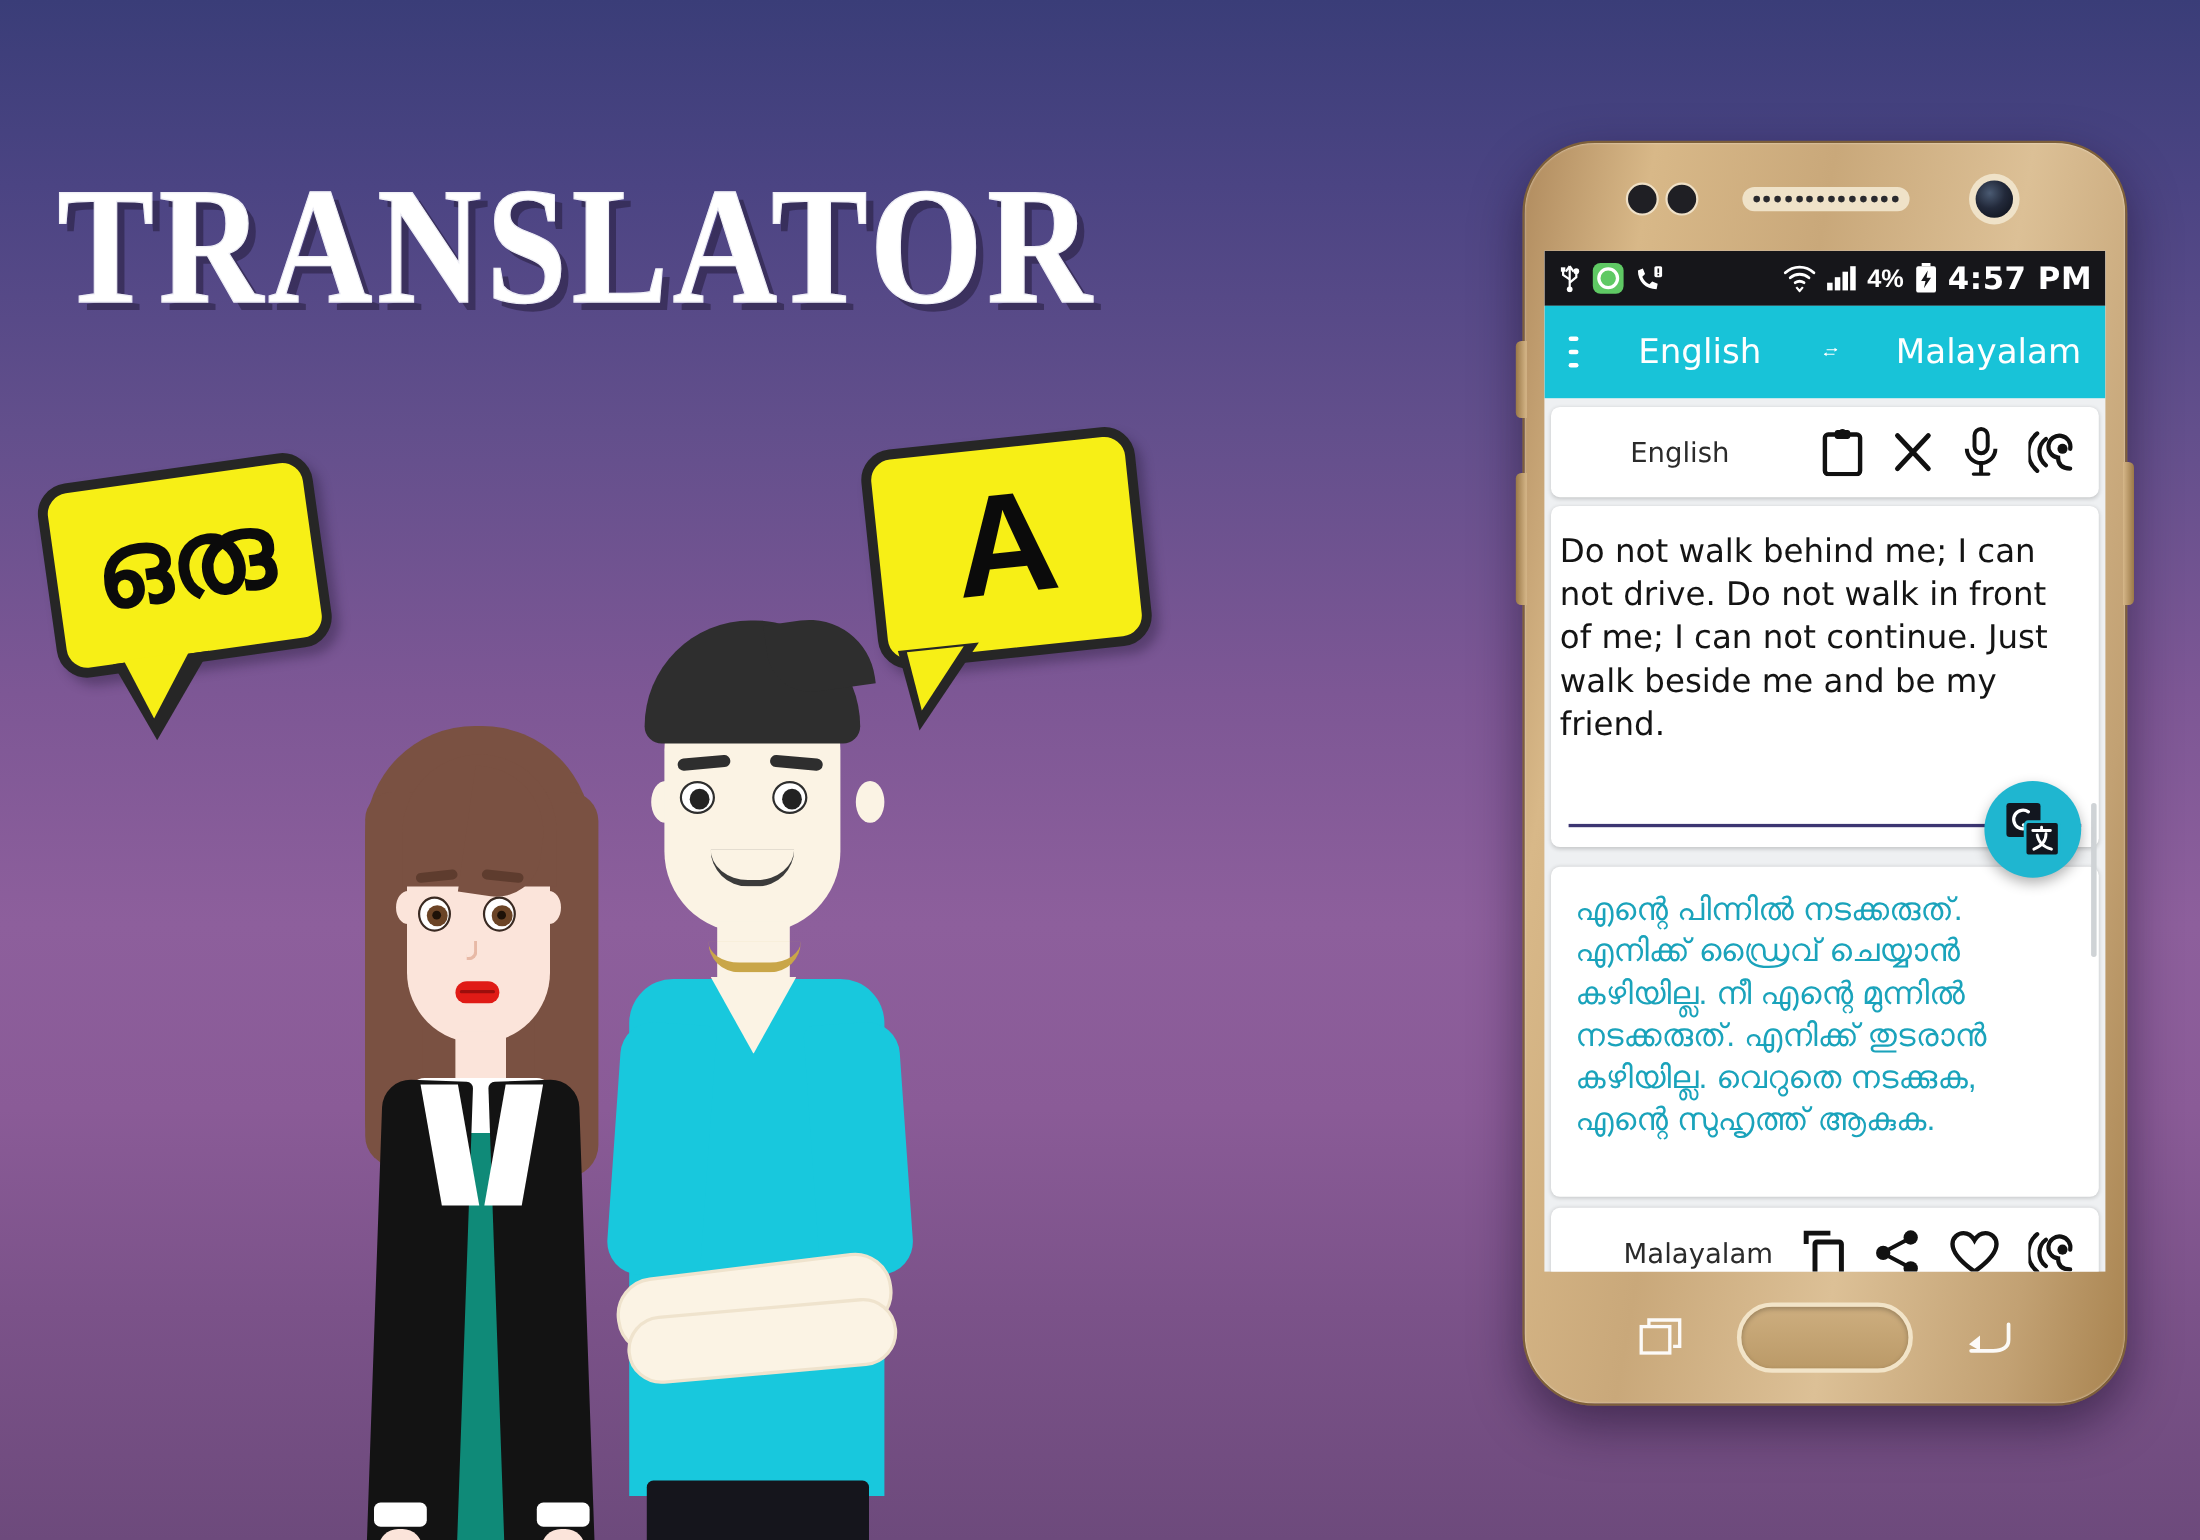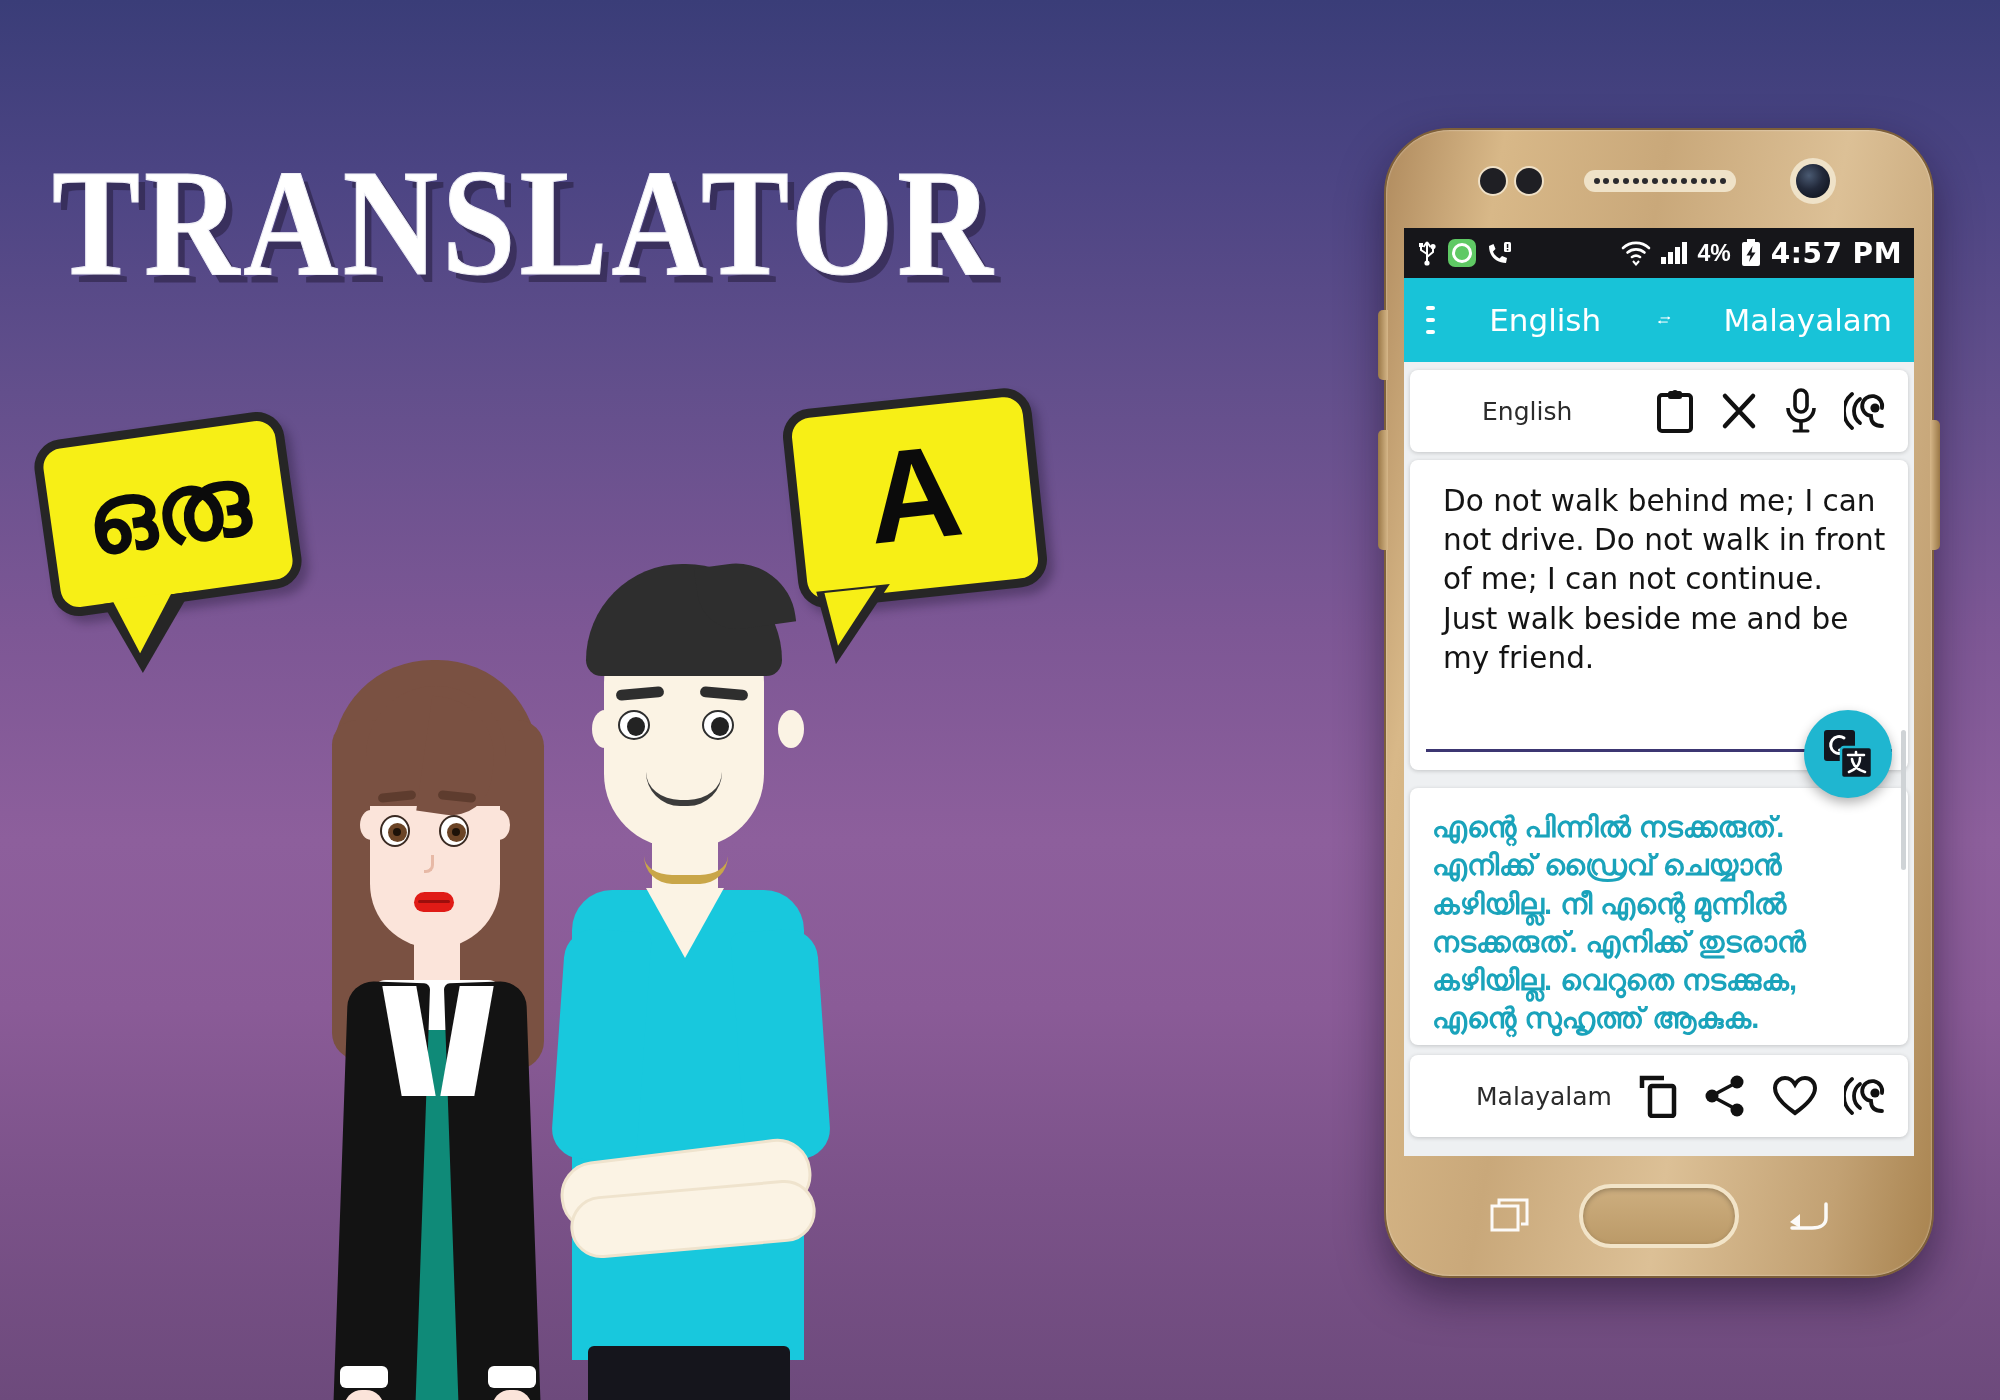--- a/index.html
+++ b/index.html
@@ -242,28 +242,28 @@
   .appbar .l2 { margin-left:52px; }
 
   
   .card { background:#fff; border-radius:8px; box-shadow:0 1px 4px rgba(0,0,0,0.18); }
   .src-row { margin:8px 6px 0 6px; height:82px; display:flex; align-items:center;
       padding:0 20px; }
   .src-row .lbl { font-size:25px; color:#2b2b2b; margin-left:52px;
       font-family:"DejaVu Sans", sans-serif; }
   .row-icons { margin-left:auto; display:flex; align-items:center; gap:26px; }
 
-  .input-card { margin:8px 6px 0 6px; height:310px; padding:22px 22px 0 33px;
+  .input-card { margin:8px 6px 0 6px; height:310px; padding:22px 22px 0 8px;
       position:relative; }
   .input-text { font-size:29.5px; line-height:1.33; color:#141414;
       font-family:"DejaVu Sans", sans-serif; }
   .underline { position:absolute; left:16px; right:16px; bottom:18px; height:3px;
       background:#3c3672; }
 
-  .out-card { margin:18px 6px 0 6px; height:257px; padding:20px 22px 0 22px;font-weight:bold; }
+  .out-card { margin:18px 6px 0 6px; height:300px; padding:20px 22px 0 22px; }
   .out-text { font-size:29px; line-height:1.32; color:#1aa3bb; }
 
   .dst-row { margin:10px 6px 0 6px; height:82px; display:flex; align-items:center;
       padding:0 20px; }
   .dst-row .lbl { font-size:25px; color:#2b2b2b; margin-left:46px;
       font-family:"DejaVu Sans", sans-serif; }
 
   .fab { position:absolute; right:22px; top:482px; width:88px; height:88px;
       border-radius:50%; background:#1fb6d0; z-index:5;
       box-shadow:0 5px 12px rgba(0,0,0,0.3);

